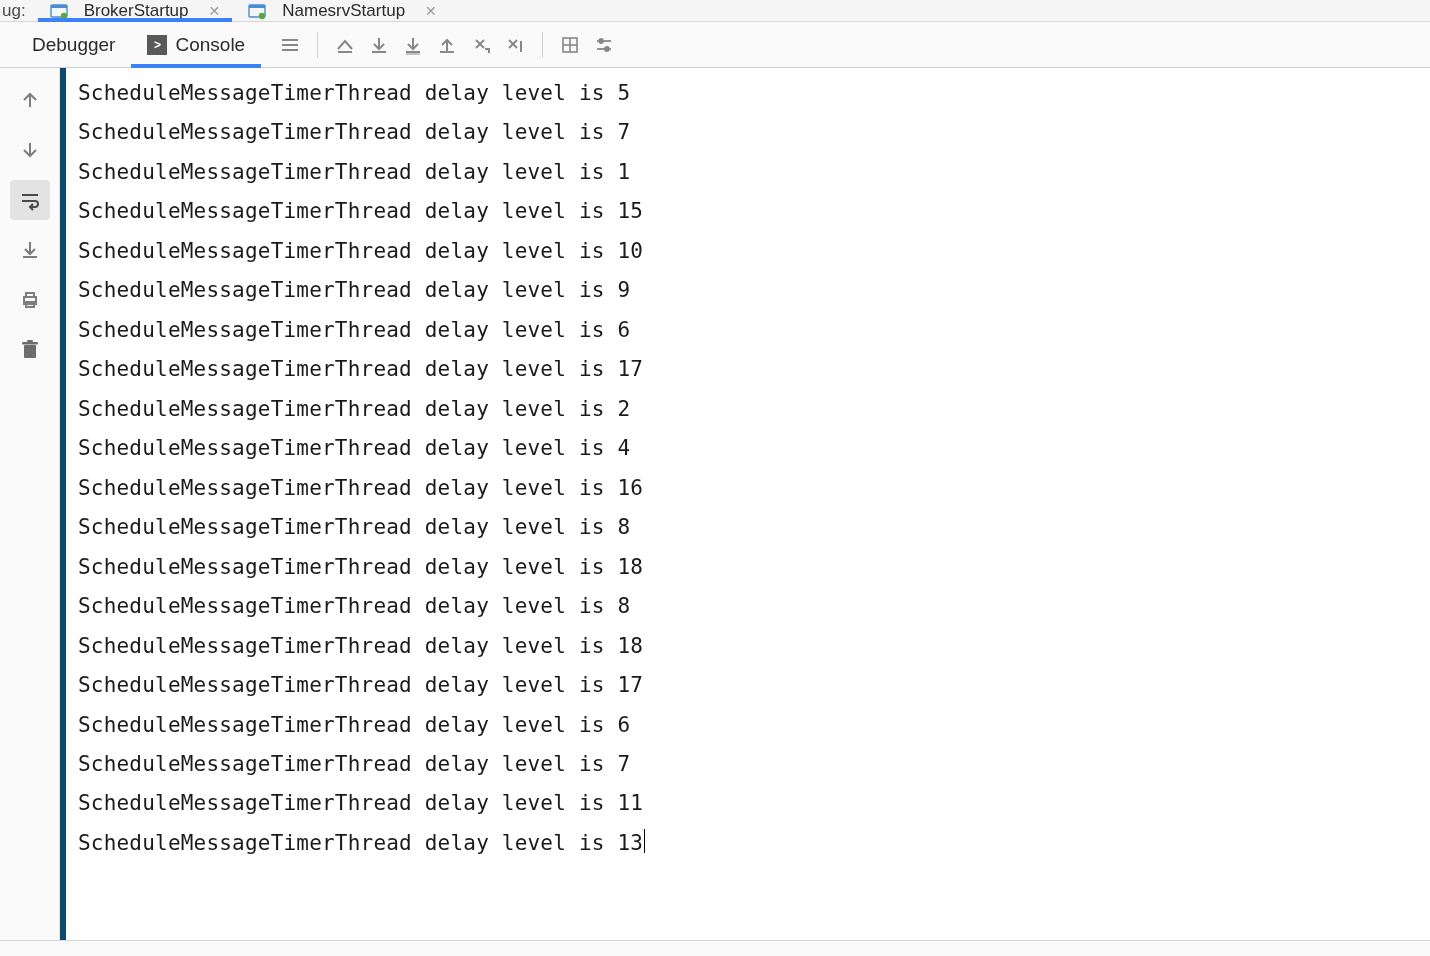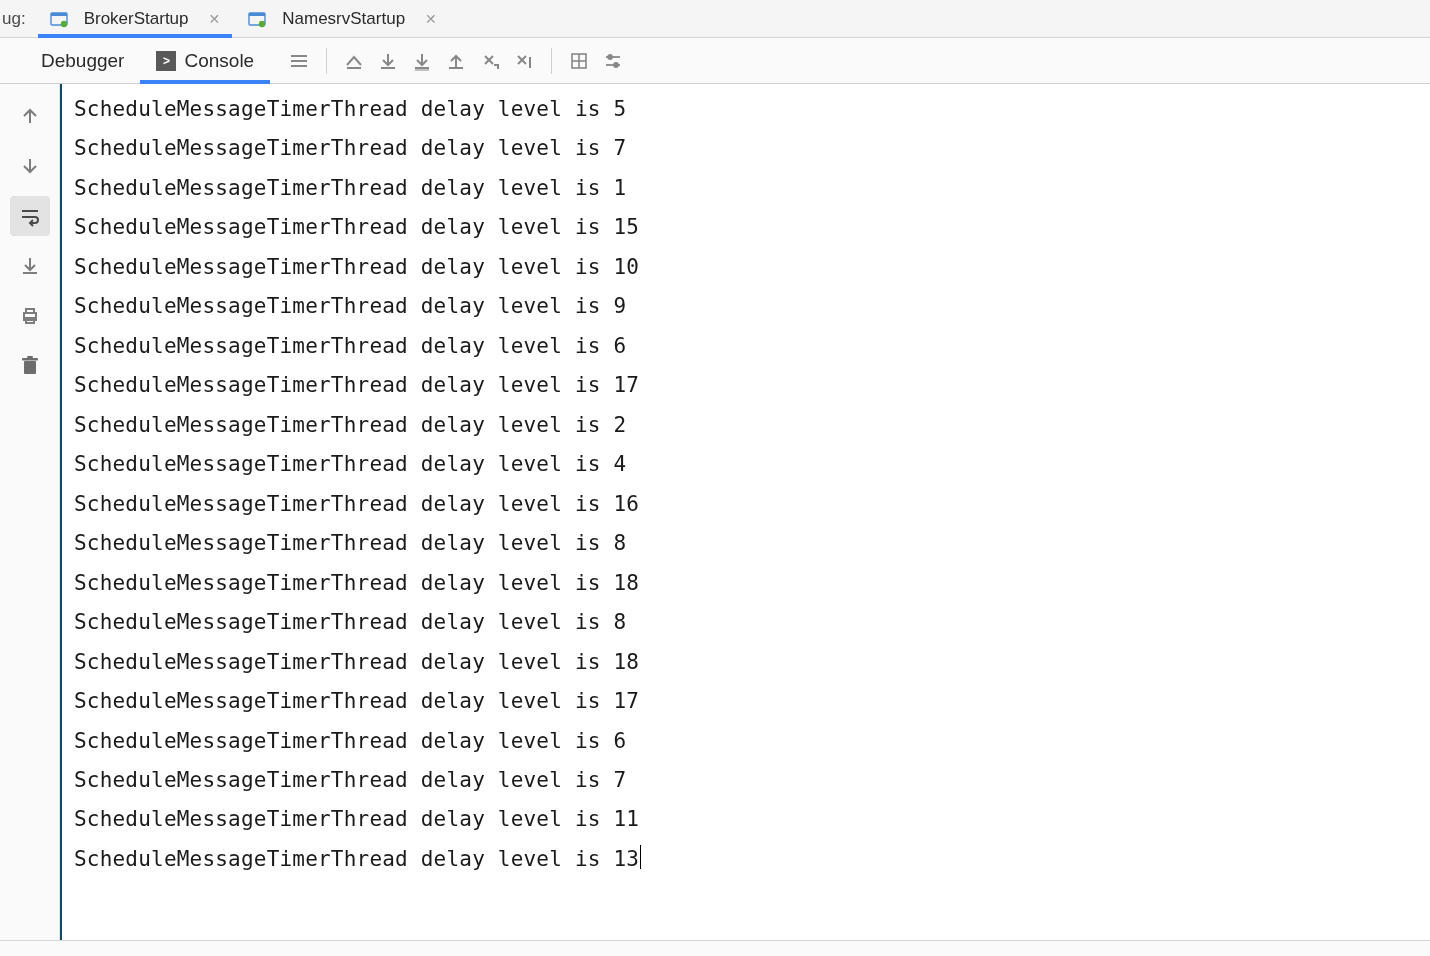--- a/index.html
+++ b/index.html
@@ -8,21 +8,21 @@
     background: #fff;
     color: #2b2b2b;
     font-size: 15px;
     overflow: hidden;
   }
   .root { display: flex; flex-direction: column; width: 1430px; height: 956px; }
   
   .run-tabs {
     display: flex;
     align-items: center;
-    height: 38px;
+    height: 22px;
     border-bottom: 1px solid #d6d6d6;
     padding-left: 0;
     gap: 4px;
     background: #f5f5f5;
     font-size: 17px;
   }
   .run-label {
     padding: 0 8px 0 2px;
     color: #4a4a4a;
     white-space: nowrap;
@@ -53,21 +53,21 @@
     font-size: 14px;
     padding-left: 4px;
   }
   
   .debug-row {
     display: flex;
     align-items: center;
     height: 46px;
     border-bottom: 1px solid #d0d0d0;
     background: #fafafa;
-    padding-left: 25px;
+    padding-left: 16px;
     gap: 0;
   }
   .debug-tab {
     display: flex;
     align-items: center;
     height: 100%;
     padding: 0 16px;
     cursor: pointer;
     font-size: 19px;
     color: #2b2b2b;
@@ -118,21 +118,21 @@
   .g-btn.active { background: #e3e3e3; color: #4a4a4a; }
   .g-btn svg { stroke: currentColor; }
   .console {
     flex: 1;
     overflow: auto;
     padding: 6px 6px 6px 12px;
     font-family: "Menlo", "Consolas", monospace;
     font-size: 21px;
     line-height: 1.88;
     color: #1a1a1a;
-    border-left: 2px solid #0c4a6e;
+    border-left: 6px solid #0c4a6e;
     letter-spacing: 0.2px;
     white-space: pre;
   }
   .console .line { position: relative; }
   .caret {
     display: inline-block;
     width: 1px; height: 24px;
     background: #000;
     vertical-align: -3px;
     margin-left: 1px;

